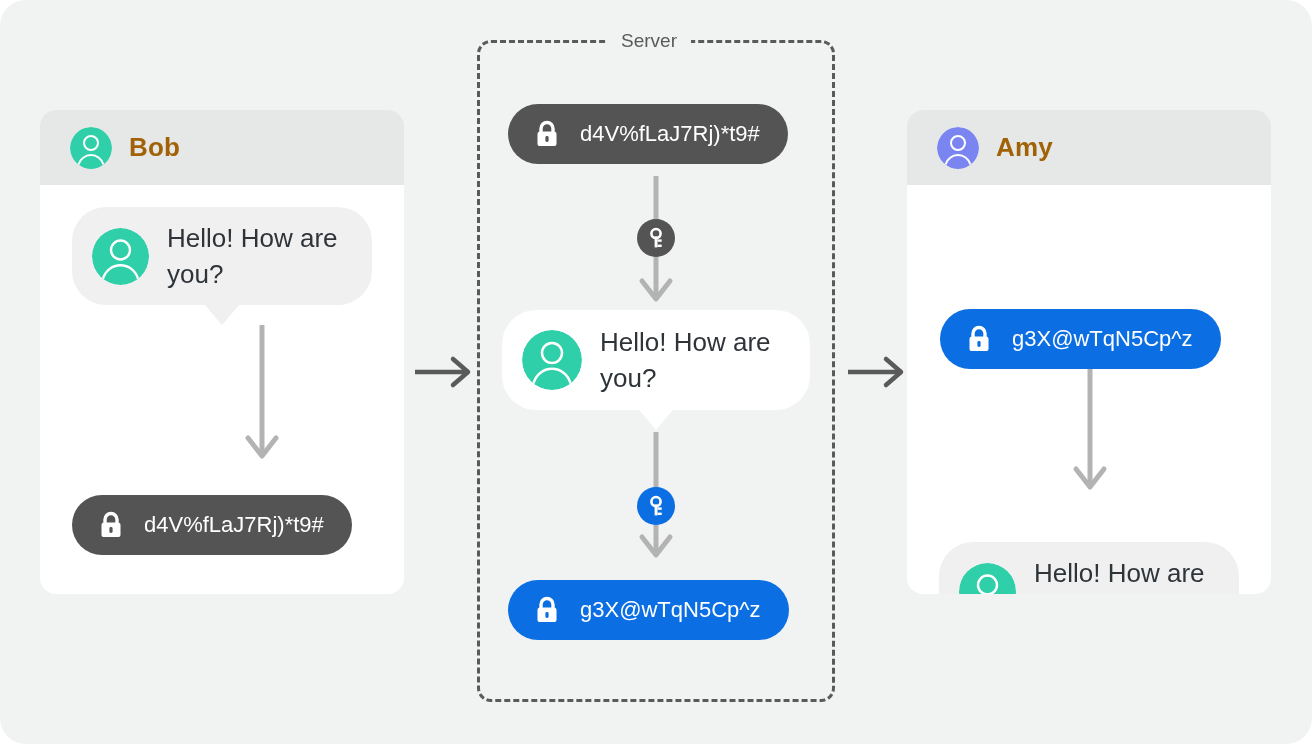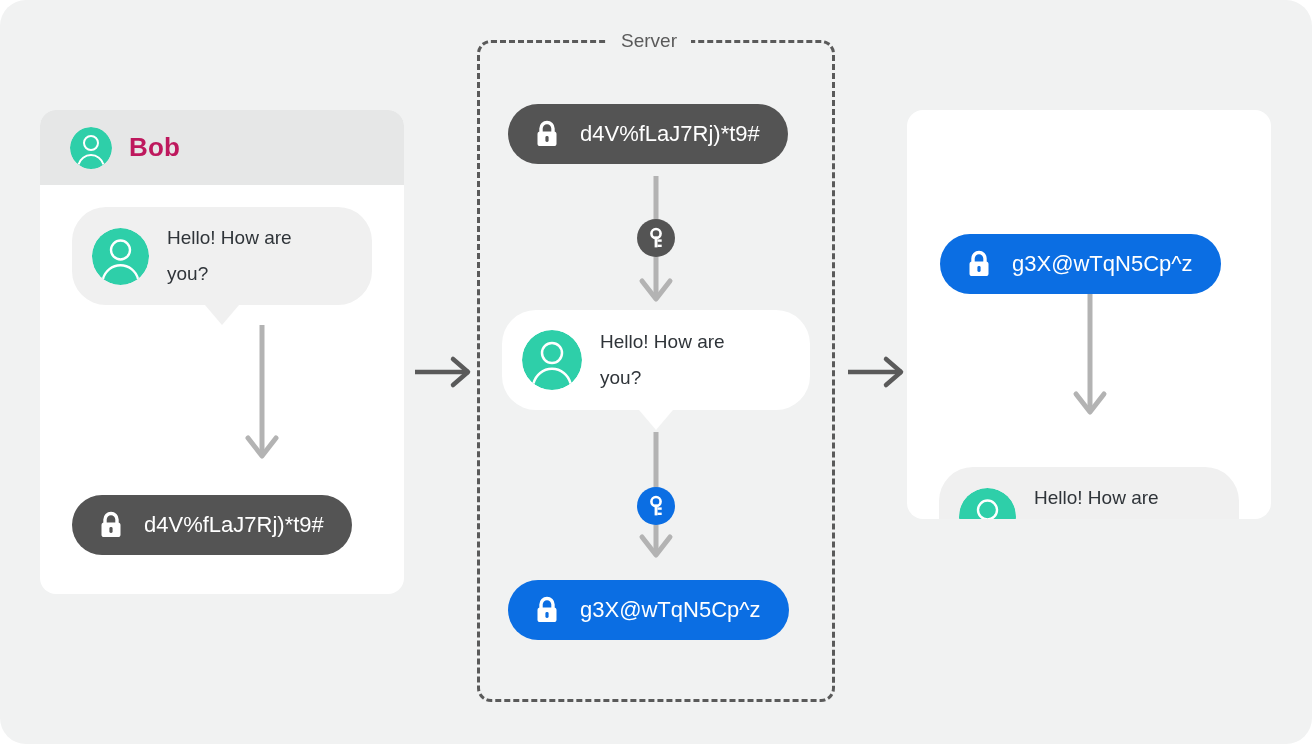--- a/index.html
+++ b/index.html
@@ -31,21 +31,21 @@
     height: 75px;
     background: #e6e7e7;
     display: flex;
     align-items: center;
     padding-left: 30px;
     box-sizing: border-box;
   }
   .panel-name {
     font-size: 26px;
     font-weight: bold;
-    color: #be185d;
+    color: #a16207;
     margin-left: 17px;
     letter-spacing: .2px;
   }
   .panel-body {
     position: relative;
     height: 409px;
   }
 
   
   .avatar {
@@ -56,21 +56,21 @@
 
   
   .bubble {
     position: absolute;
     display: flex;
     align-items: center;
     border-radius: 34px;
     box-sizing: border-box;
   }
   .bubble .btext {
-    font-size: 19px;
+    font-size: 26px;
     line-height: 36px;
     color: #2f3439;
     margin-left: 18px;
     white-space: pre-line;
   }
   .bubble-tail {
     position: absolute;
     width: 0; height: 0;
     border-left: 17px solid transparent;
     border-right: 17px solid transparent;
@@ -251,20 +251,28 @@
     <span class="ptext">g3X@wTqN5Cp^z</span>
   </div>
 
   <svg class="harrow" style="left:846px; top:352px;" width="62" height="40" viewBox="0 0 62 40">
     <line x1="2" y1="20" x2="56" y2="20" stroke="#5a5a5a" stroke-width="4.5"></line>
     <path d="M40 7 L55 20 L40 33" fill="none" stroke="#5a5a5a" stroke-width="4.5" stroke-linecap="round" stroke-linejoin="round"></path>
   </svg>
 
   <div class="panel" id="amy-panel" style="left:907px; top:110px;">
 
+    <div class="panel-header">
+      <svg class="avatar" width="42" height="42" viewBox="0 0 42 42">
+        <circle cx="21" cy="21" r="21" fill="#7b85f2"></circle>
+        <circle cx="21" cy="16" r="7" fill="none" stroke="#ffffff" stroke-width="2"></circle>
+        <path d="M8.5 37.5 A13 13 0 0 1 33.5 37.5" fill="none" stroke="#ffffff" stroke-width="2"></path>
+      </svg>
+      <span class="panel-name">Amy</span>
+    </div>
 
     <div class="panel-body">
 
       <div class="pill" style="left:33px; top:124px; background:#0b6ee3;">
         <svg width="30" height="30" viewBox="0 0 30 30">
           <path d="M9 13 V9.5 a6 6 0 0 1 12 0 V13" fill="none" stroke="#ffffff" stroke-width="3.4"></path>
           <rect x="5.5" y="12.5" width="19" height="14.5" rx="2.6" fill="#ffffff"></rect>
           <rect x="13.4" y="17" width="3.2" height="6" rx="1.4" fill="#0b6ee3"></rect>
         </svg>
         <span class="ptext">g3X@wTqN5Cp^z</span>

